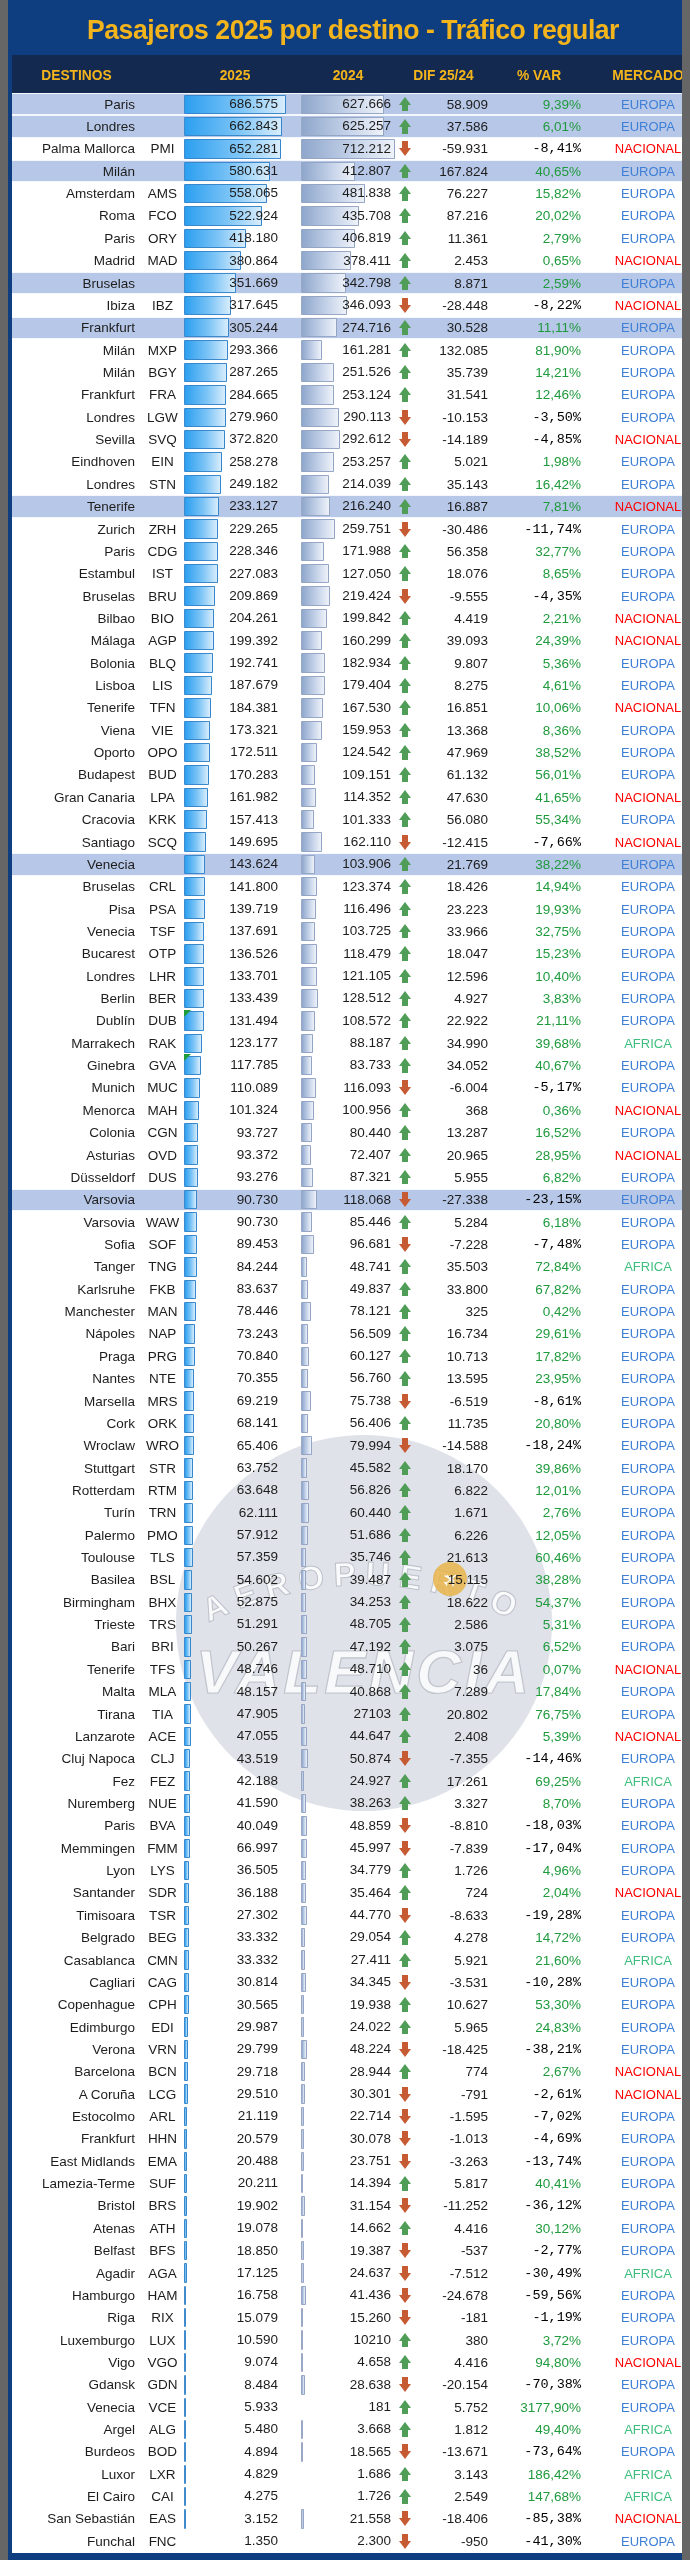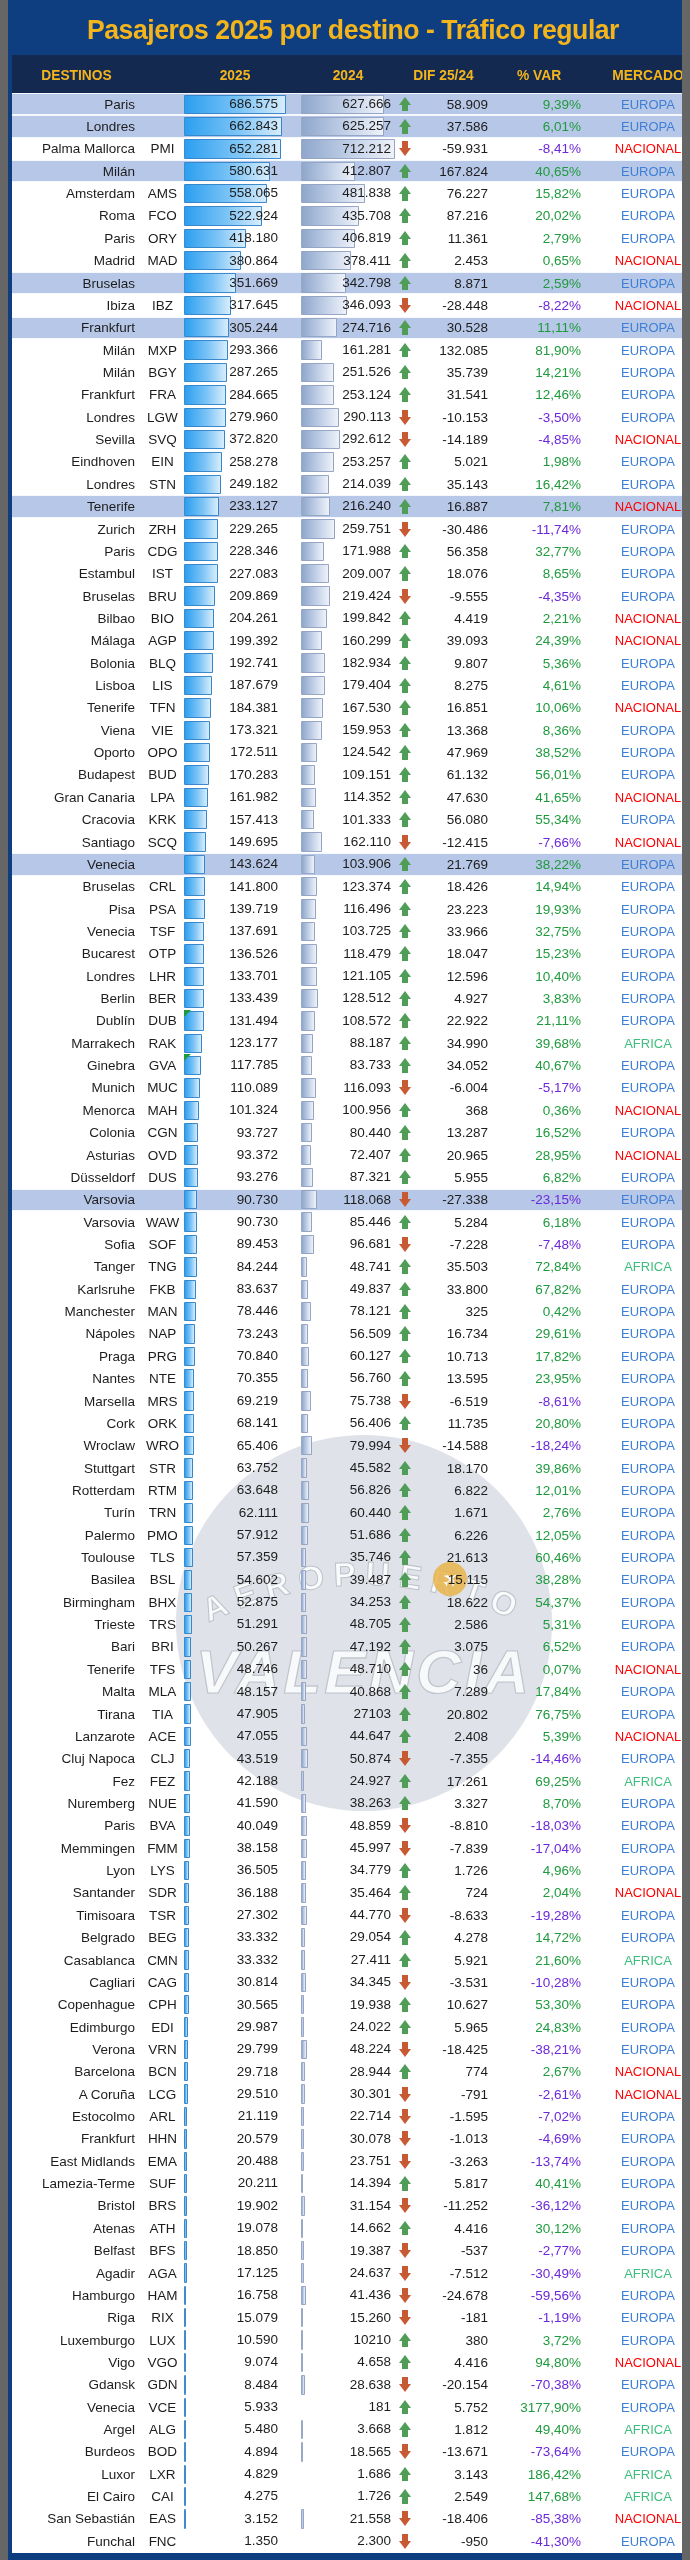--- a/index.html
+++ b/index.html
@@ -81,21 +81,21 @@
     content:"";position:absolute;left:0;bottom:0;
     border-left:6.5px solid transparent;border-right:6.5px solid transparent;
     border-top:8px solid #C65A33;
   }
   .arr.down::after{
     content:"";position:absolute;left:3.5px;top:0;width:6px;height:7.5px;background:#C65A33;
   }
   .dif{grid-column:7;text-align:right;padding-right:4px;white-space:nowrap;}
   .var{grid-column:8;text-align:right;padding-right:5px;white-space:nowrap;}
   .var.pos{color:#1F9A3D;}
-  .var.neg{color:#6d28d9;}
+  .var.neg{color:#000000;font-family:Liberation Mono, monospace;}
   .market{grid-column:10;text-align:center;white-space:nowrap;font-size:13px;}
   .market.EUROPA{color:#3E7FD6;}
   .market.NACIONAL{color:#FE0000;}
   .market.AFRICA{color:#3EBE7E;}
   .botfill{position:absolute;left:0;right:0;bottom:0;height:7px;background:#0E3E80;}
   .watermark{
     position:absolute;left:160px;top:1338px;width:384px;height:384px;z-index:1;
     pointer-events:none;
   }
 </style>
@@ -508,21 +508,21 @@
         </div>
         <div class="grid row">
           <div class="city">Estambul</div>
           <div class="code">IST</div>
           <div class="cell25">
             <div class="bar bar25" style="width: 33.0748%;"></div>
             <span class="val">227.083</span>
           </div>
           <div class="cell24">
             <div class="bar bar24" style="width: 29.3462%;"></div>
-            <span class="val">209.007</span>
+            <span class="val">127.050</span>
           </div>
           <div class="arrowcell">
             <span class="arr up"></span>
           </div>
           <div class="dif">18.076</div>
           <div class="var pos">8,65%</div>
           <div class="market EUROPA">EUROPA</div>
         </div>
         <div class="grid row">
           <div class="city">Bruselas</div>
@@ -1532,21 +1532,21 @@
           </div>
           <div class="dif">-8.810</div>
           <div class="var neg">-18,03%</div>
           <div class="market EUROPA">EUROPA</div>
         </div>
         <div class="grid row">
           <div class="city">Memmingen</div>
           <div class="code">FMM</div>
           <div class="cell25">
             <div class="bar bar25" style="width: 5.55773%;"></div>
-            <span class="val">38.158</span>
+            <span class="val">66.997</span>
           </div>
           <div class="cell24">
             <div class="bar bar24" style="width: 6.45833%;"></div>
             <span class="val">45.997</span>
           </div>
           <div class="arrowcell">
             <span class="arr down"></span>
           </div>
           <div class="dif">-7.839</div>
           <div class="var neg">-17,04%</div>

